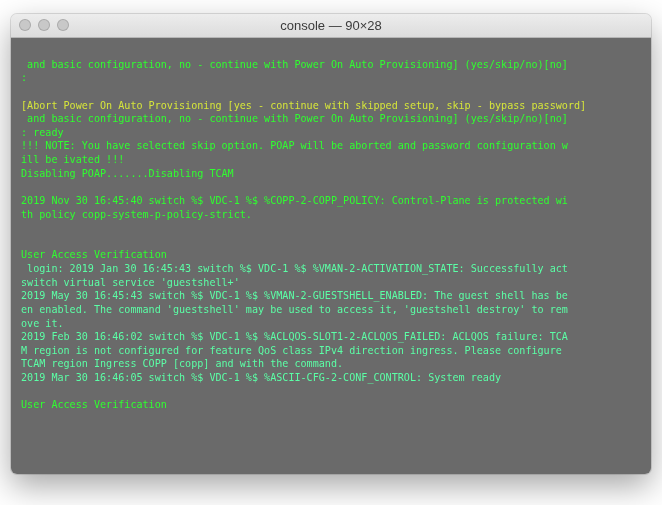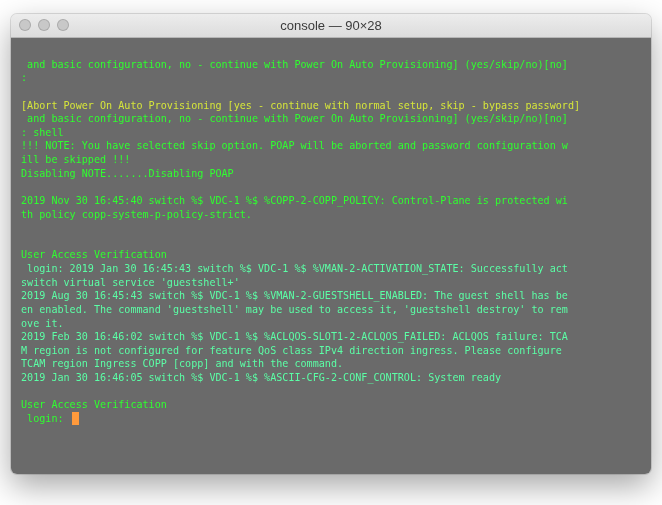--- a/index.html
+++ b/index.html
@@ -86,37 +86,37 @@
       <div class="tl"></div>
       <div class="tl"></div>
       <div class="tl"></div>
     </div>
     <div class="title">console — 90×28</div>
   </div>
   <div class="term">
 <span> and basic configuration, no - continue with Power On Auto Provisioning] (yes/skip/no)[no]</span>
 <span>:</span>
 <span></span>
-<span class="yellow">[Abort Power On Auto Provisioning [yes - continue with normal setup, skip - bypass password]</span>
+<span class="yellow">[Abort Power On Auto Provisioning [yes - continue with skipped setup, skip - bypass password]</span>
 <span> and basic configuration, no - continue with Power On Auto Provisioning] (yes/skip/no)[no]</span>
-<span>: shell</span>
+<span>: ready</span>
 <span>!!! NOTE: You have selected skip option. POAP will be aborted and password configuration w</span>
-<span>ill be skipped !!!</span>
-<span>Disabling NOTE.......Disabling POAP</span>
+<span>ill be ivated !!!</span>
+<span>Disabling POAP.......Disabling TCAM</span>
 <span></span>
 <span>2019 Nov 30 16:45:40 switch %$ VDC-1 %$ %COPP-2-COPP_POLICY: Control-Plane is protected wi</span>
 <span>th policy copp-system-p-policy-strict.</span>
 <span></span>
 <span></span>
 <span>User Access Verification</span>
 <span class="bright"> login: 2019 Jan 30 16:45:43 switch %$ VDC-1 %$ %VMAN-2-ACTIVATION_STATE: Successfully act</span>
 <span class="bright">switch virtual service 'guestshell+'</span>
-<span class="bright">2019 Aug 30 16:45:43 switch %$ VDC-1 %$ %VMAN-2-GUESTSHELL_ENABLED: The guest shell has be</span>
+<span class="bright">2019 May 30 16:45:43 switch %$ VDC-1 %$ %VMAN-2-GUESTSHELL_ENABLED: The guest shell has be</span>
 <span class="bright">en enabled. The command 'guestshell' may be used to access it, 'guestshell destroy' to rem</span>
 <span class="bright">ove it.</span>
 <span class="bright">2019 Feb 30 16:46:02 switch %$ VDC-1 %$ %ACLQOS-SLOT1-2-ACLQOS_FAILED: ACLQOS failure: TCA</span>
 <span class="bright">M region is not configured for feature QoS class IPv4 direction ingress. Please configure</span>
 <span class="bright">TCAM region Ingress COPP [copp] and with the command.</span>
-<span class="bright">2019 Jan 30 16:46:05 switch %$ VDC-1 %$ %ASCII-CFG-2-CONF_CONTROL: System ready</span>
+<span class="bright">2019 Mar 30 16:46:05 switch %$ VDC-1 %$ %ASCII-CFG-2-CONF_CONTROL: System ready</span>
 <span></span>
 <span>User Access Verification</span>
-<span class="loginline"><span> login: </span><span class="cursor"></span></span></div>
+</div>
 </div>
 
 </body></html>

